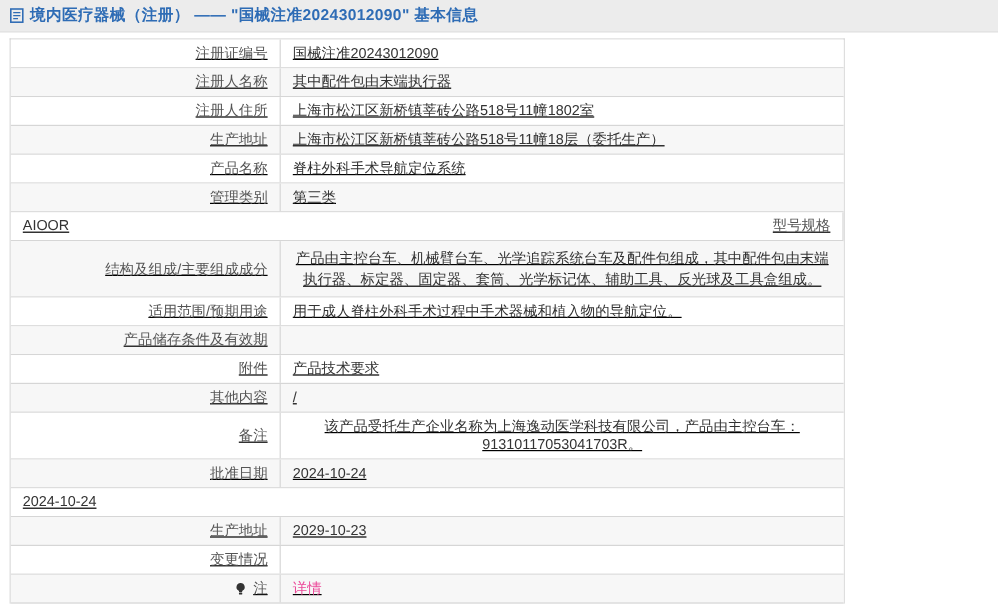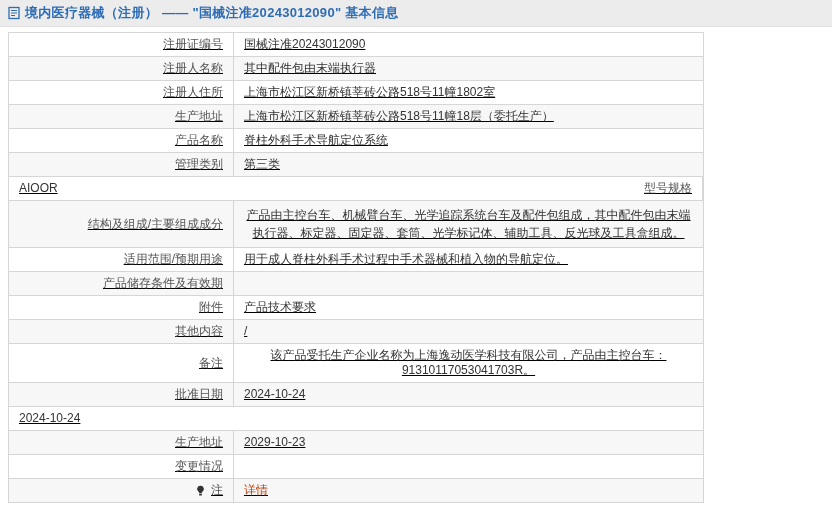--- a/index.html
+++ b/index.html
@@ -63,21 +63,21 @@
   }
   .value {
     flex: 1 1 auto;
     color: #333333;
     text-align: center;
   }
   .value .value-text { display: inline-block; }
   .row.tall .value .value-text { line-height: 18px; padding: 1px 0; }
   .label-icon { display: inline-flex; align-items: center; margin-right: 2px; }
   a.detail-link {
-    color: #c2410c;
+    color: #ec4899;
     text-decoration: none;
     cursor: pointer;
   }
 </style>
 </head>
 <body>
 
 <div class="header">
   <span class="doc-icon">
     <svg width="12" height="14" viewBox="0 0 12 14" aria-hidden="true">

